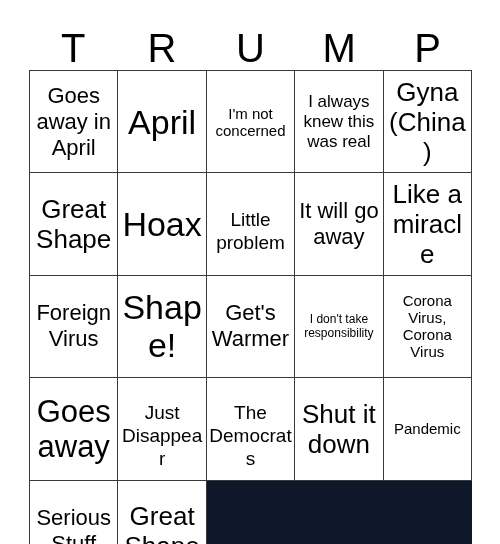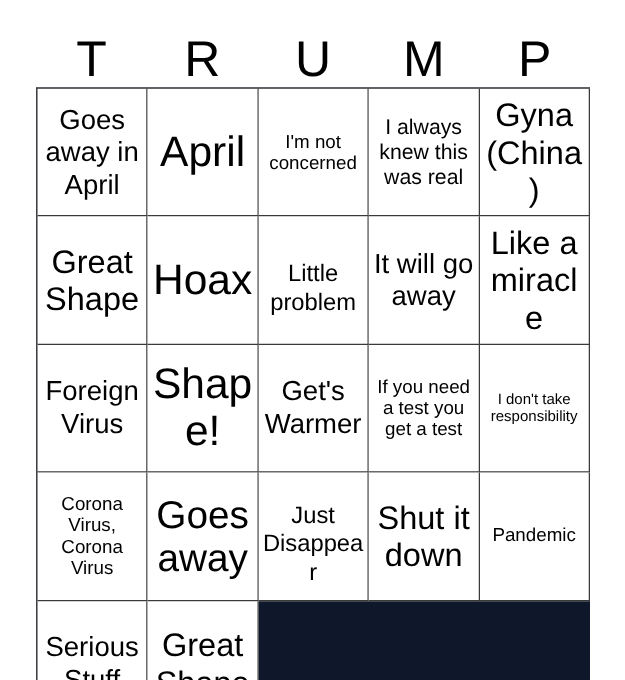--- a/index.html
+++ b/index.html
@@ -140,33 +140,33 @@
       <div class="bingo-cell">
         <span class="cell-text fs-xl">Foreign Virus</span>
       </div>
       <div class="bingo-cell">
         <span class="cell-text fs-4xl">Shape!</span>
       </div>
       <div class="bingo-cell">
         <span class="cell-text fs-xl">Get's Warmer</span>
       </div>
       <div class="bingo-cell">
-        <span class="cell-text fs-s">If you need a test you get a test</span>
-      </div>
-      <div class="bingo-cell">
         <span class="cell-text fs-xxs">I don't take responsibility</span>
       </div>
       <div class="bingo-cell">
         <span class="cell-text fs-s">Corona Virus, Corona Virus</span>
       </div>
       <div class="bingo-cell">
         <span class="cell-text fs-3xl">Goes away</span>
       </div>
       <div class="bingo-cell">
         <span class="cell-text fs-l">Just Disappear</span>
+      </div>
+      <div class="bingo-cell">
+        <span class="cell-text fs-l">The Democrats</span>
       </div>
       <div class="bingo-cell">
         <span class="cell-text fs-xxl">Shut it down</span>
       </div>
       <div class="bingo-cell">
         <span class="cell-text fs-s">Pandemic</span>
       </div>
       <div class="bingo-cell">
         <span class="cell-text fs-xl">Serious Stuff</span>
       </div>

